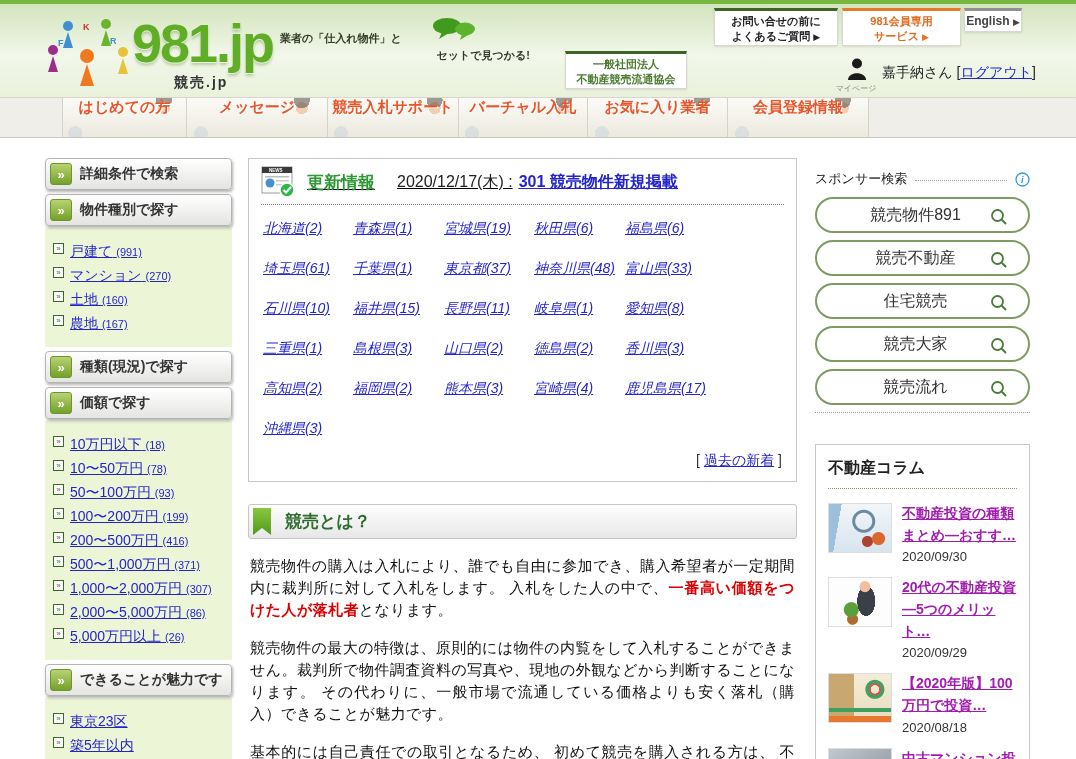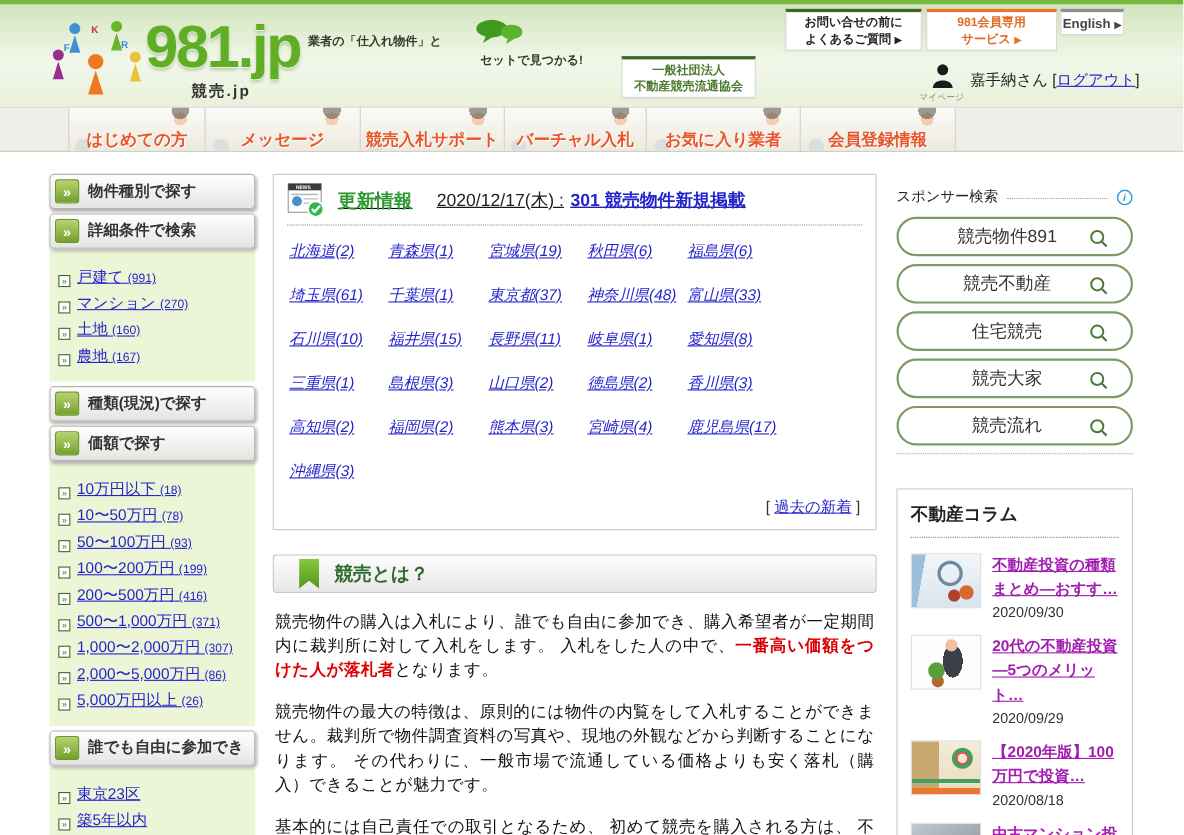--- a/index.html
+++ b/index.html
@@ -32,21 +32,21 @@
 
   .user-icon { position:absolute; left:847px; top:54px; cursor:pointer; }
   .mypage-label { position:absolute; left:833px; top:79px; width:46px; text-align:center; font-size:8px; color:#888; }
   .user-line { position:absolute; left:882px; top:60px; font-size:14px; color:#222; }
   .user-line a { color:#2424cc; text-decoration:underline; cursor:pointer; }
 
   
   .nav { position:absolute; left:0; top:97px; width:1076px; height:41px;
     background:#f0eee9; border-top:1px solid #d9d6cf; border-bottom:1px solid #c9c6bf; }
   .tabs { position:absolute; left:62px; top:0; height:39px; display:flex; }
-  .tab { height:39px; display:flex; align-items:flex-end; justify-content:center;
+  .tab { height:39px; display:flex; align-items:flex-start; justify-content:center;
     border-left:1px solid #d5d2ca; cursor:pointer; position:relative; overflow:hidden;
     background:
       radial-gradient(circle 8px at 82% 6%, rgba(80,76,66,.55) 0 99%, transparent 100%),
       radial-gradient(circle 6px at 82% 26%, rgba(242,196,162,.8) 0 99%, transparent 100%),
       radial-gradient(circle 7px at 10% 90%, rgba(200,210,220,.5) 0 99%, transparent 100%),
       linear-gradient(#fbfaf7, #eceade); }
   .tab:last-child { border-right:1px solid #d5d2ca; }
   .tab span { color:#e8552a; font-weight:bold; font-size:15px; text-shadow:1px 1px 0 #fff; white-space:nowrap; }
   .tab:nth-child(1){width:124px}.tab:nth-child(2){width:141px}.tab:nth-child(3){width:131px}
   .tab:nth-child(4){width:129px}.tab:nth-child(5){width:140px}.tab:nth-child(6){width:142px}
@@ -56,41 +56,41 @@
   .left { position:absolute; left:45px; top:158px; width:187px; }
   .side-btn { position:relative; height:32px; margin-bottom:4px; background:linear-gradient(#ffffff,#e4e4e2);
     border:1px solid #b5b5b0; border-radius:4px; box-shadow:1px 2px 3px rgba(0,0,0,.3);
     display:flex; align-items:center; gap:8px; padding-left:4px; cursor:pointer; }
   .side-btn .badge { width:22px; height:22px; border-radius:3px; flex:0 0 22px;
     background:linear-gradient(#b9d272,#73a12b); border:1px solid #6a962a;
     color:#fff; font-weight:bold; text-align:center; line-height:21px; font-size:13px; }
   .side-btn .badge::before { content:"\00BB"; }
   .side-btn .lbl { font-size:14px; font-weight:bold; color:#333; white-space:nowrap; }
   .side-list { background:#edf5d7; padding:9px 4px 8px 8px; margin:-2px 0 4px; }
-  .side-item { display:flex; align-items:flex-end; gap:6px; margin:6px 0; cursor:pointer; white-space:nowrap; }
+  .side-item { display:flex; align-items:flex-start; gap:6px; margin:6px 0; cursor:pointer; white-space:nowrap; }
   .side-item .bullet { width:11px; height:11px; flex:0 0 11px; border:1px solid #3a6a2a; background:#fff;
     color:#3a6a2a; font-size:8px; line-height:10px; text-align:center; }
   .side-item .bullet::before { content:"\00BB"; }
   .side-item a { color:#2424cc; text-decoration:underline; font-size:14px; }
   .side-item a .cnt { font-size:11px; }
 
   
   .main { position:absolute; left:248px; top:158px; width:549px; }
   .update-box { border:1px solid #c8c8c8; background:#fff; padding:0 12px; min-height:253px; }
   .update-head { display:flex; align-items:center; padding:7px 0 6px; border-bottom:1px dotted #888;text-decoration:underline; }
   .update-title { color:#2e9933; font-weight:bold; font-size:17px; margin-left:10px; }
   .update-date { font-size:16px; color:#222; margin-left:22px; }
   .update-link { font-size:16px; font-weight:bold; color:#2424cc; text-decoration:underline; margin-left:6px; cursor:pointer; }
   .pref-grid { display:grid; grid-template-columns:90px 91px 90px 91px 1fr; row-gap:22px; padding:15px 2px 6px;font-style:italic; }
   .pref-grid a { color:#2424cc; text-decoration:underline; font-size:14px; cursor:pointer; white-space:nowrap; }
   .past-row { text-align:right; font-size:14px; color:#333; padding:8px 2px 11px; }
   .past-row a { color:#2424cc; text-decoration:underline; cursor:pointer; }
 
   .about-bar { margin-top:22px; height:35px; border:1px solid #c6c6c6; border-radius:3px;
-    background:linear-gradient(#fefefe,#e7e7e7); display:flex; align-items:center; gap:13px; padding-left:22px; }
+    background:linear-gradient(#fefefe,#e7e7e7); display:flex; align-items:center; gap:13px; padding-left:3px; }
   .about-title { color:#2e6b2e; font-weight:bold; font-size:17px; }
   .about-text p { font-size:15px; line-height:22px; letter-spacing:.4px; color:#111; margin:16px 2px; text-align:justify; }
   .hl { color:#dd0000; font-weight:bold; }
 
   
   .right { position:absolute; left:815px; top:170px; width:215px; }
   .sponsor-head { display:flex; align-items:center; gap:8px; margin-bottom:9px; }
   .sponsor-head .ttl { font-size:13px; color:#222; white-space:nowrap; }
   .leader { flex:1; border-bottom:1px dotted #999; height:4px; }
   .info-icon { flex:0 0 15px; cursor:pointer; }
@@ -212,25 +212,25 @@
       </div>
         <div class="tab">
         <span>会員登録情報</span>
       </div>
       </div>
   </div>
 
   <div class="left">
     <div class="side-btn">
       <span class="badge"></span>
-      <span class="lbl">物件種別で探す</span>
+      <span class="lbl">詳細条件で検索</span>
     </div>
     <div class="side-btn">
       <span class="badge"></span>
-      <span class="lbl">詳細条件で検索</span>
+      <span class="lbl">物件種別で探す</span>
     </div>
     <div class="side-list">
 
     <div class="side-item">
         <span class="bullet"></span>
         <a><span>戸建て</span> <span class="cnt">(991)</span></a>
       </div>
         <div class="side-item">
         <span class="bullet"></span>
         <a><span>マンション</span> <span class="cnt">(270)</span></a>
@@ -286,21 +286,21 @@
         <span class="bullet"></span>
         <a><span>2,000〜5,000万円</span> <span class="cnt">(86)</span></a>
       </div>
         <div class="side-item">
         <span class="bullet"></span>
         <a><span>5,000万円以上</span> <span class="cnt">(26)</span></a>
       </div>
       </div>
     <div class="side-btn">
       <span class="badge"></span>
-      <span class="lbl">誰でも自由に参加でき</span>
+      <span class="lbl">できることが魅力です</span>
     </div>
     <div class="side-list">
 
     <div class="side-item">
         <span class="bullet"></span>
         <a><span>東京23区</span> <span class="cnt"></span></a>
       </div>
         <div class="side-item">
         <span class="bullet"></span>
         <a><span>築5年以内</span> <span class="cnt"></span></a>

